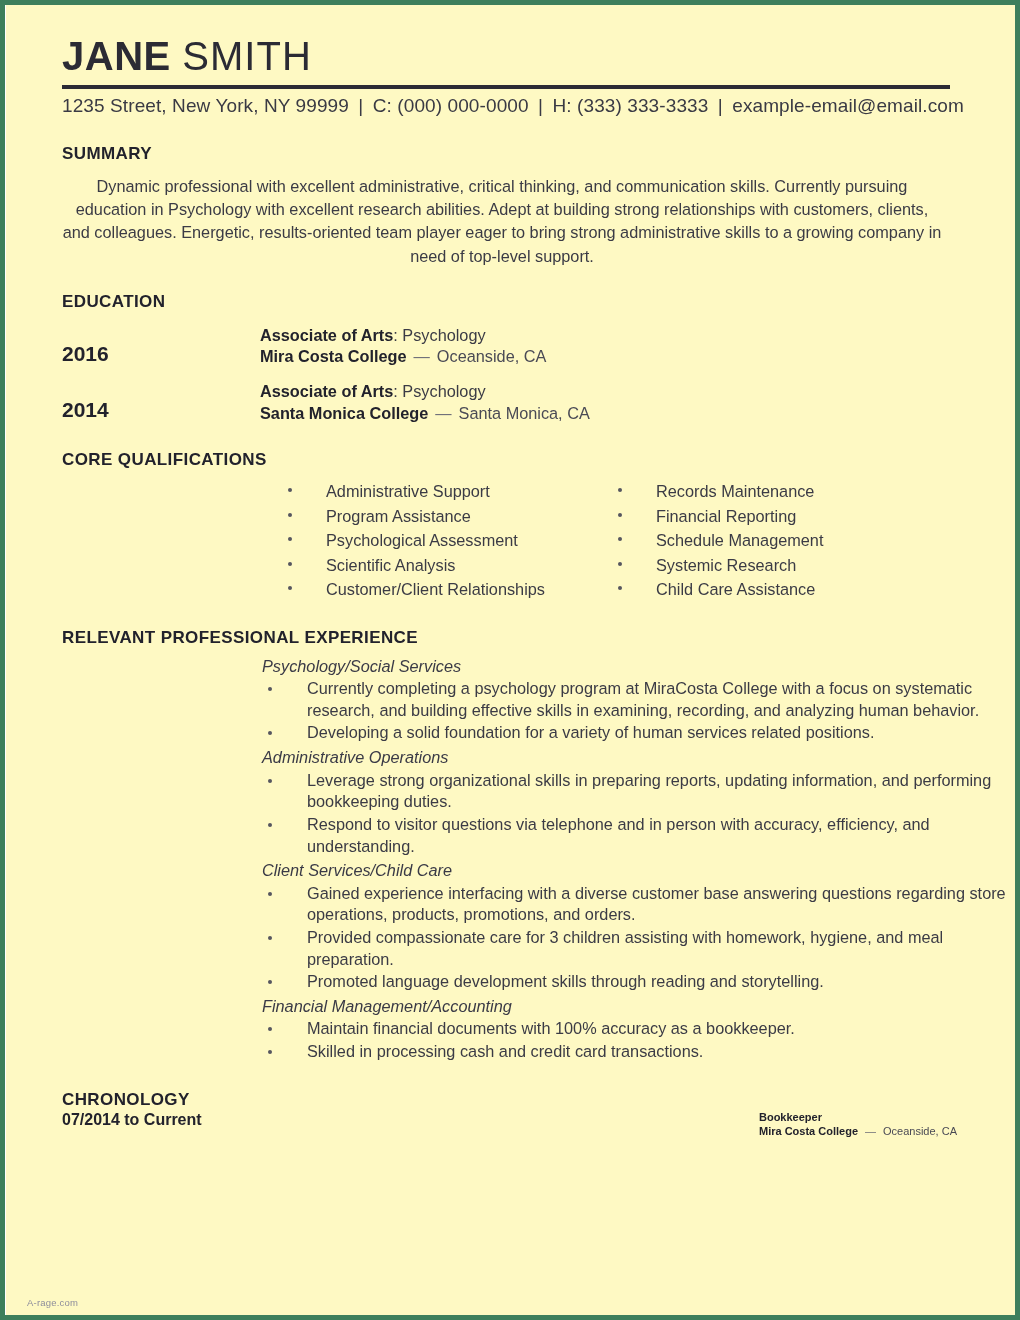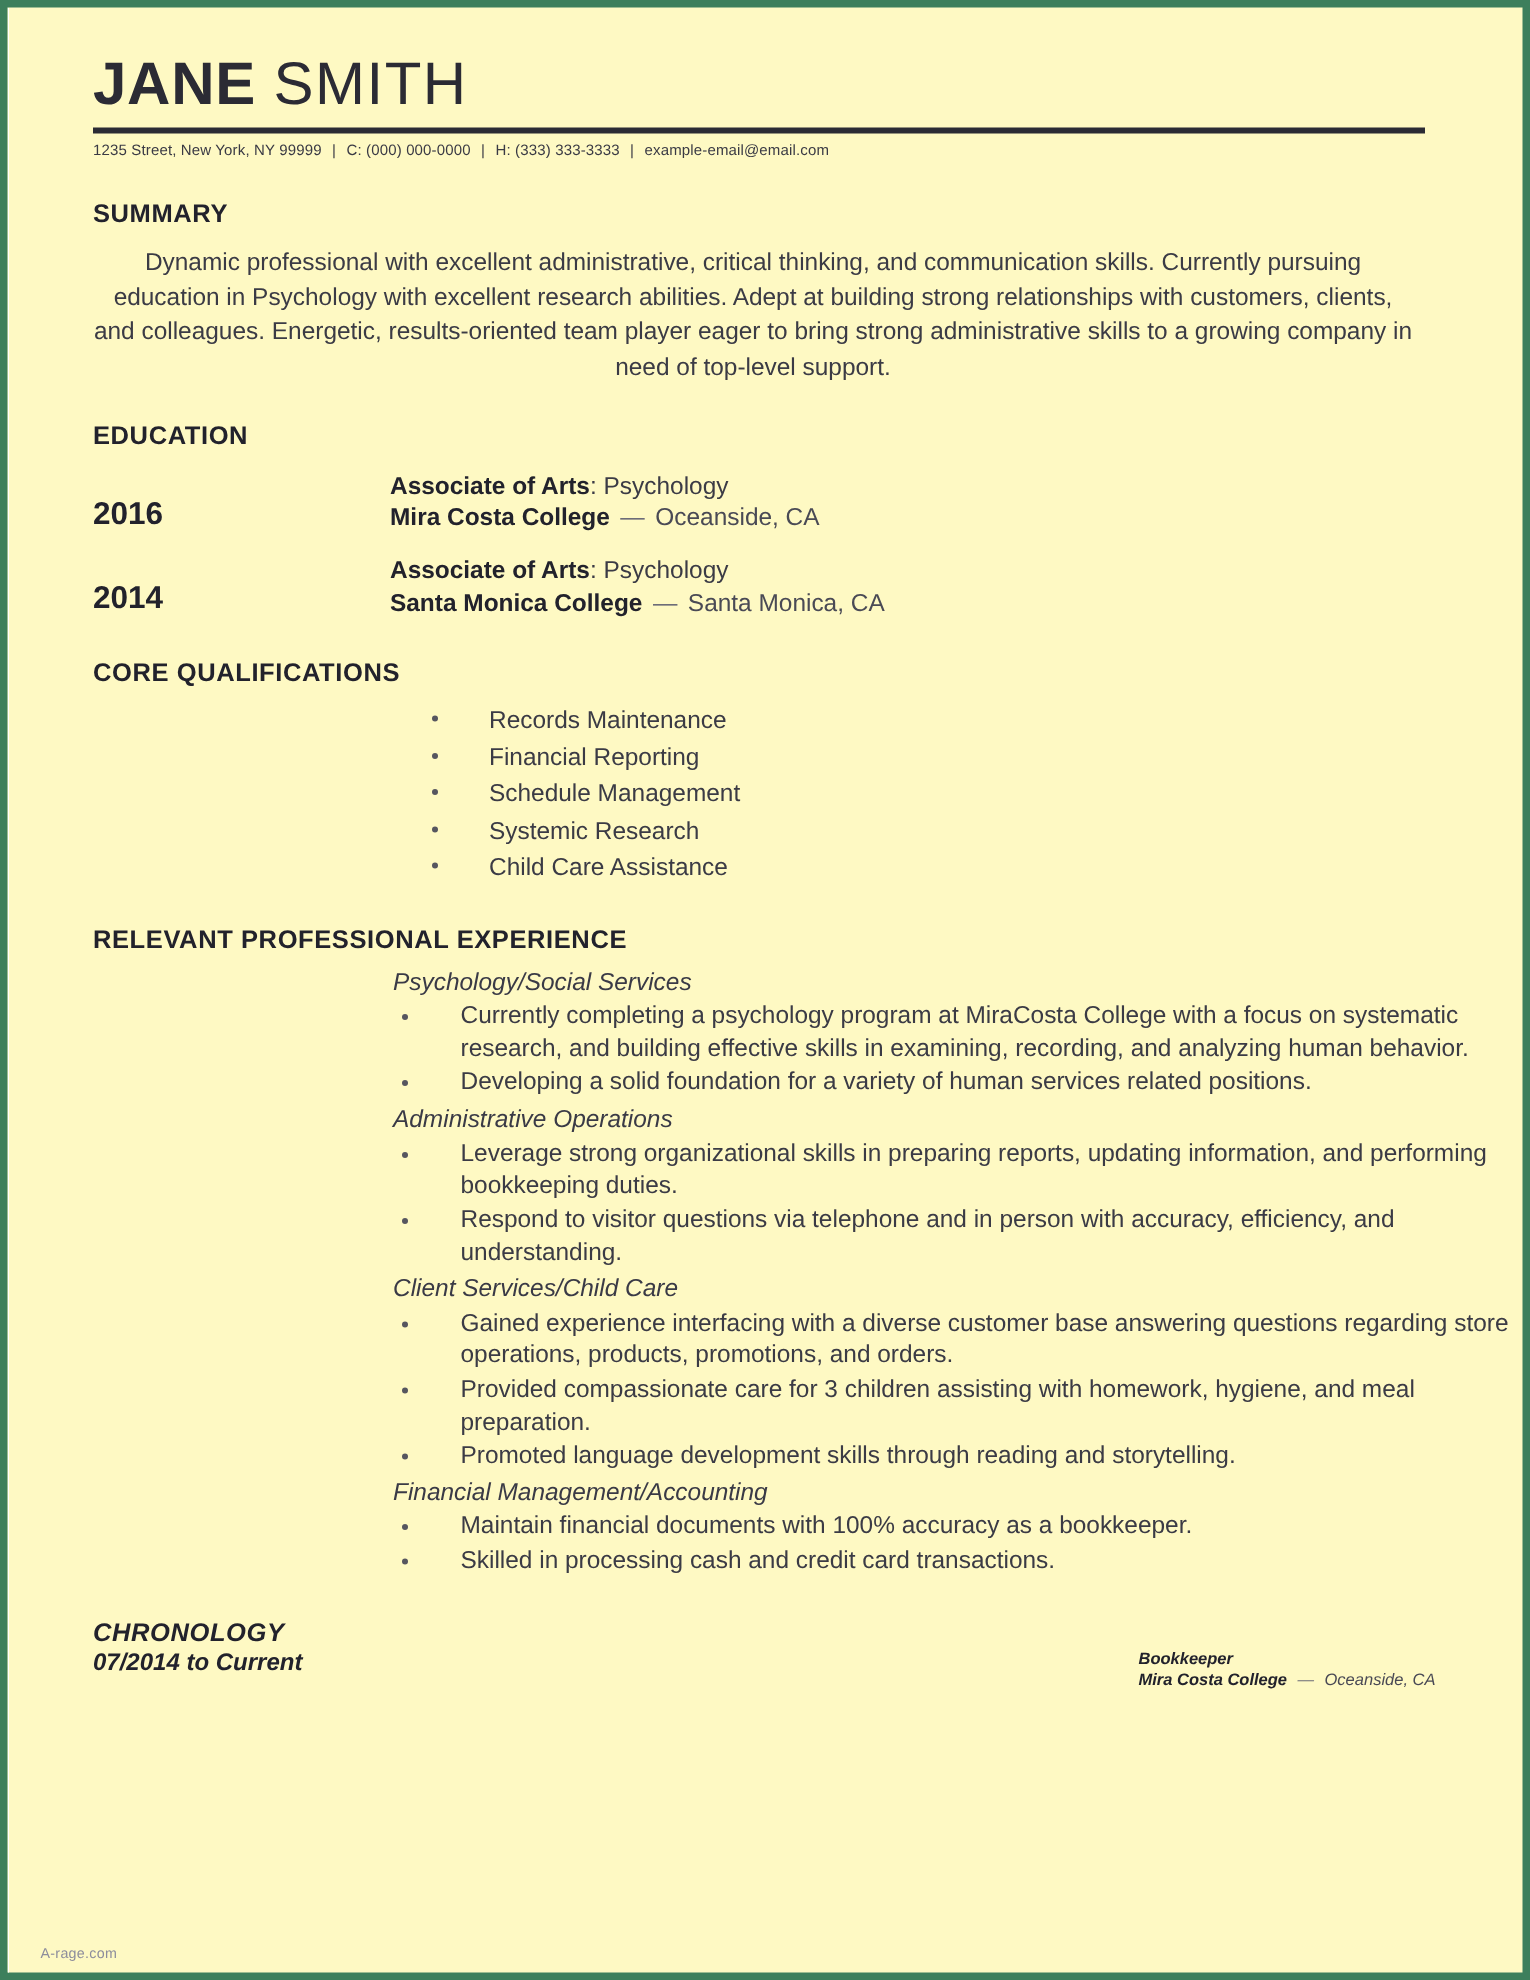--- a/index.html
+++ b/index.html
@@ -45,21 +45,21 @@
 
   .name-rule {
     margin-top: 5px;
     width: 888px;
     height: 4px;
     background: #2b2b34;
   }
 
   .contact-line {
     margin-top: 6px;
-    font-size: 10px;
+    font-size: 19px;
     color: #3a3a44;
     letter-spacing: 0.1px;
     white-space: nowrap;
   }
   .contact-sep { padding: 0 4px; }
 
   
   .sect-head {
     font-size: 17px;
     font-weight: bold;
@@ -149,21 +149,21 @@
     position: absolute;
     left: 6px;
     top: 9px;
     width: 4px;
     height: 4px;
     border-radius: 50%;
     background: #56565f;
   }
 
   
-  .chrono-block { margin-top: 26px; font-style: italic; }
+  .chrono-block { margin-top: 26px; }
   .chrono-row { display: flex; margin-top: 0; justify-content: space-between; }
   .chrono-date {
     width: 198px;
     flex: 0 0 198px;
     font-size: 16px;
     font-weight: bold;
     color: #22222c;
     padding-top: 1px;
   }
   .chrono-detail { font-size: 11px; color: #3b3b45; line-height: 1.33; }
@@ -230,20 +230,27 @@
             <span class="edu-strong">Santa Monica College</span><span class="edu-dash">—</span><span class="edu-place">Santa Monica, CA</span>
           </div>
         </div>
       </div>
     </div>
 
     <div class="core-block">
       <div class="sect-head">CORE QUALIFICATIONS</div>
       <div class="core-cols">
         <ul class="bullets core-col">
+          <li>Administrative Support</li>
+          <li>Program Assistance</li>
+          <li>Psychological Assessment</li>
+          <li>Scientific Analysis</li>
+          <li>Customer/Client Relationships</li>
+        </ul>
+        <ul class="bullets core-col">
           <li>Records Maintenance</li>
           <li>Financial Reporting</li>
           <li>Schedule Management</li>
           <li>Systemic Research</li>
           <li>Child Care Assistance</li>
         </ul>
       </div>
     </div>
 
     <div class="exp-block">

